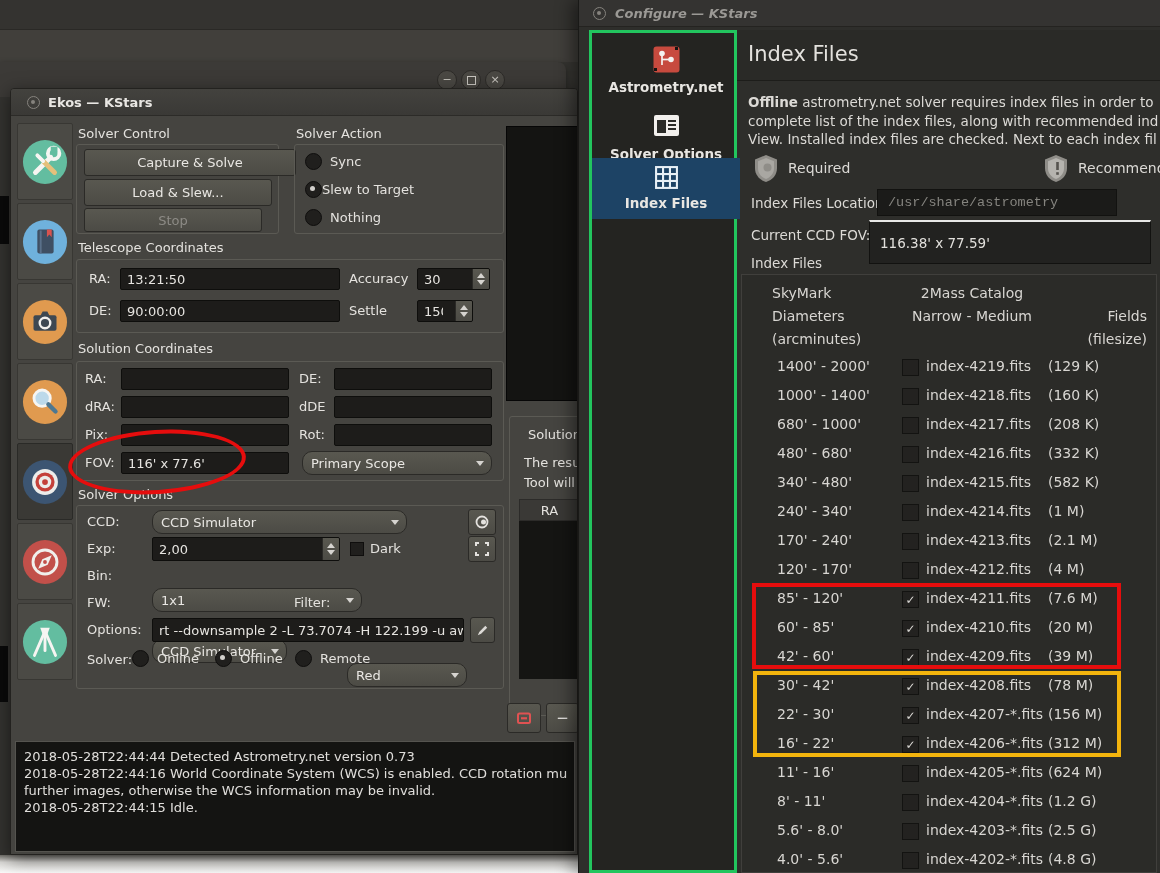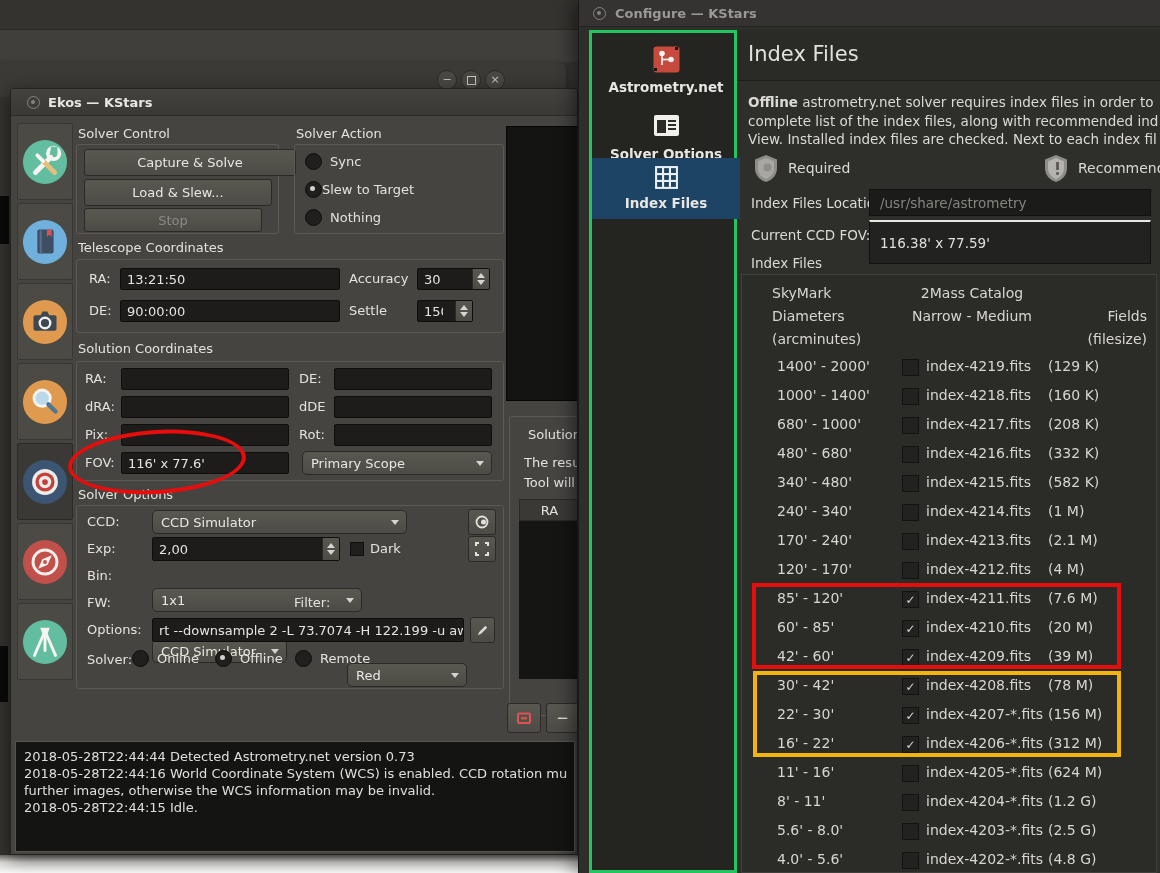--- a/index.html
+++ b/index.html
@@ -23,21 +23,21 @@
   .titlebar{left:0;top:0;right:0;height:27px;display:flex;align-items:center;}
   .menu-circle{width:13px;height:13px;border-radius:50%;border:1.5px solid #86837e;position:relative;box-sizing:border-box;}
   .menu-circle::after{content:"";position:absolute;left:3px;top:3px;width:4px;height:4px;border-radius:50%;background:#86837e;}
   .wtitle{font-size:13px;font-weight:bold;white-space:nowrap;}
   .group{border:1px solid #5b5a54;border-radius:3px;}
   .tinput{background:#1d1c1a;border:1px solid #0e0e0c;border-radius:2px;color:#e6e4e0;font-size:13px;
           padding:0 6px;display:flex;align-items:center;overflow:hidden;white-space:nowrap;}
   .qbtn{background:linear-gradient(#595850,#4c4b45);border:1px solid #2b2a27;border-radius:3px;
         color:#e9e7e3;font-size:13px;display:flex;align-items:center;justify-content:center;white-space:nowrap;}
   .qbtn.disabled{color:#8d8b86;}
-  .qcombo{background:linear-gradient(#595850,#4c4b45);border:1px solid #2b2a27;border-radius:5px;
+  .qcombo{background:linear-gradient(#595850,#4c4b45);border:1px solid #2b2a27;border-radius:10px;
           color:#e9e7e3;font-size:13px;display:flex;align-items:center;padding:0 20px 0 8px;
           position:relative;overflow:hidden;white-space:nowrap;}
   .qcombo::after{content:"";position:absolute;right:7px;top:50%;margin-top:-2px;
           border:4px solid transparent;border-top:5px solid #d6d4d0;}
   .spinwrap{background:#1d1c1a;border:1px solid #0e0e0c;border-radius:2px;display:flex;overflow:hidden;}
   .spinval{flex:1;color:#e6e4e0;font-size:13px;display:flex;align-items:center;padding-left:6px;white-space:nowrap;overflow:hidden;}
   .spinarrows{width:16px;background:linear-gradient(#595850,#4c4b45);border-left:1px solid #2b2a27;
           display:flex;flex-direction:column;align-items:center;justify-content:space-evenly;}
   .arr-up{width:0;height:0;border:4px solid transparent;border-bottom:5px solid #d6d4d0;margin-top:-2px;}
   .arr-dn{width:0;height:0;border:4px solid transparent;border-top:5px solid #d6d4d0;margin-bottom:-2px;}
@@ -298,21 +298,21 @@
       <div class="log-line">2018-05-28T22:44:44 Detected Astrometry.net version 0.73</div>
       <div class="log-line">2018-05-28T22:44:16 World Coordinate System (WCS) is enabled. CCD rotation mu</div>
       <div class="log-line">further images, otherwise the WCS information may be invalid.</div>
       <div class="log-line">2018-05-28T22:44:15 Idle.</div>
     </div>
 </div>
 
 <div id="configure-window" class="abs">
   <div class="titlebar abs">
     <span class="menu-circle" style="margin-left:14px;"></span>
-    <span class="wtitle" style="margin-left:9px;color:#9b9995;">Configure — KStars</span>
+    <span class="wtitle" style="margin-left:9px;color:#9b9995;font-style:italic;">Configure — KStars</span>
   </div>
 
   <div class="abs" style="left:10px;top:30px;width:148px;height:843px;background:#242421;border:3px solid #22c55e;">
     <div class="abs" style="left:0;top:0;width:148px;height:70px;">
       <svg class="abs" style="left:61px;top:13px;" width="27" height="27" viewBox="0 0 27 27">
         <rect x="0.5" y="0.5" width="26" height="26" rx="3" fill="#c74a3e"></rect>
         <line x1="9" y1="8" x2="9" y2="19" stroke="#f4f2ef" stroke-width="1.7"></line>
         <line x1="9" y1="19" x2="20" y2="19" stroke="#f4f2ef" stroke-width="1.7" opacity="0.0"></line>
         <line x1="9" y1="13.5" x2="18" y2="13.5" stroke="#f4f2ef" stroke-width="1.7"></line>
         <circle cx="9" cy="7.5" r="2.8" fill="#f4f2ef"></circle>
@@ -362,21 +362,21 @@
   <span class="abs" style="left:209px;top:160px;font-size:14px;color:#dcdad6;">Required</span>
   <svg class="abs" style="left:465px;top:155px;" width="24" height="27" viewBox="0 0 24 27">
     <path d="M12 0 L23 4.5 V13 C23 20 18.5 25 12 27 C5.5 25 1 20 1 13 V4.5 Z" fill="#8f8d88"></path>
     <path d="M12 3 L20 6.3 V13 C20 18.3 16.8 22.2 12 24 C7.2 22.2 4 18.3 4 13 V6.3 Z" fill="#b5b3ae"></path>
     <rect x="12.2" y="7" width="2.6" height="8" fill="#55534e"></rect>
     <rect x="12.2" y="17.2" width="2.6" height="2.6" fill="#55534e"></rect>
   </svg>
   <span class="abs" style="left:499px;top:160px;font-size:14px;color:#dcdad6;">Recommend</span>
 
   <span class="abs cfg-lbl" style="left:172px;top:195px;">Index Files Location:</span>
-  <div class="abs cfg-field" style="left:290px;top:189px;width:282px;height:27px;color:#85847f;">/usr/share/astrometry</div>
+  <div class="abs cfg-field" style="left:298px;top:189px;width:240px;height:27px;color:#85847f;font-family:Liberation Mono, monospace;">/usr/share/astrometry</div>
   <span class="abs cfg-lbl" style="left:172px;top:227px;">Current CCD FOV:</span>
   <div class="abs cfg-field" style="left:290px;top:220px;width:282px;height:44px;background:#222220;border-top:2px solid #e8e8e6;">116.38' x 77.59'</div>
 
   <span class="abs cfg-lbl" style="left:172px;top:255px;">Index Files</span>
 
   <div class="abs" style="left:162px;top:274px;width:416px;height:599px;background:#2b2b28;border:1px solid #403f3c;overflow:hidden;">
     <span class="abs hdrtxt" style="left:30px;top:10px;">SkyMark</span>
     <span class="abs hdrtxt" style="left:30px;top:33px;">Diameters</span>
     <span class="abs hdrtxt" style="left:30px;top:56px;">(arcminutes)</span>
     <span class="abs hdrtxt" style="left:140px;top:10px;width:180px;text-align:center;">2Mass Catalog</span>

